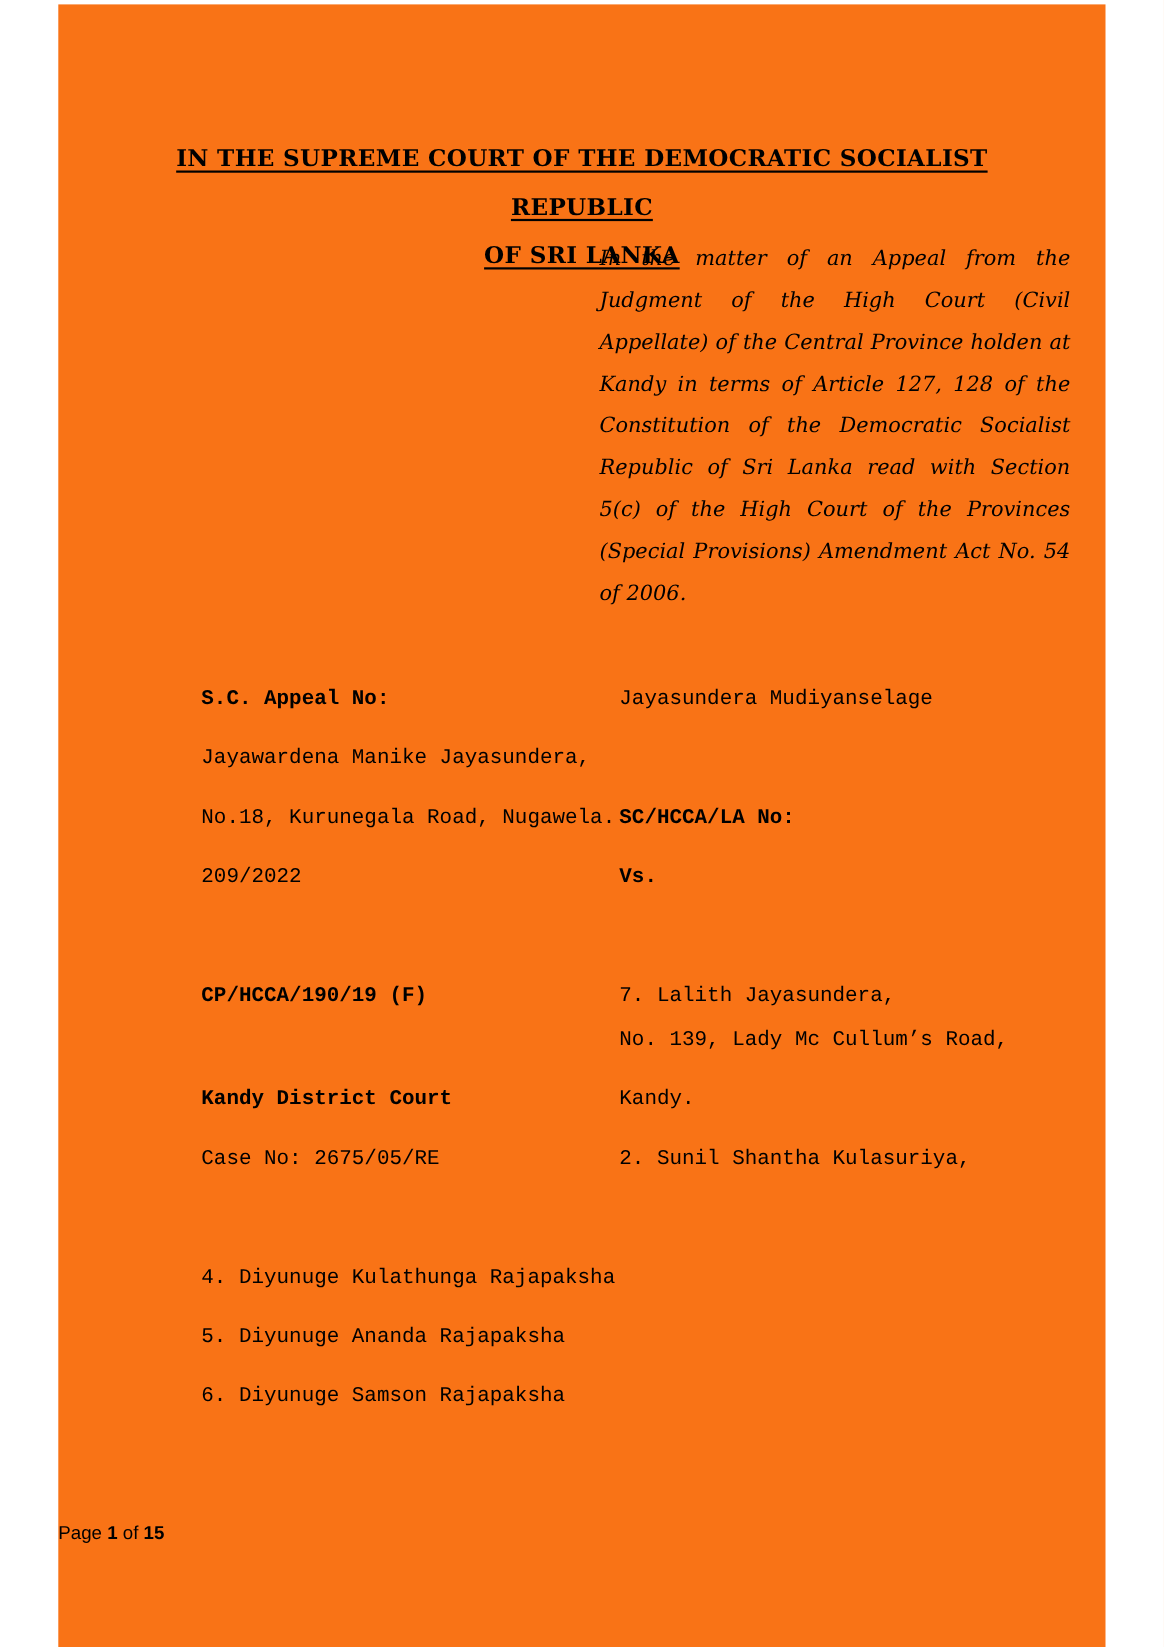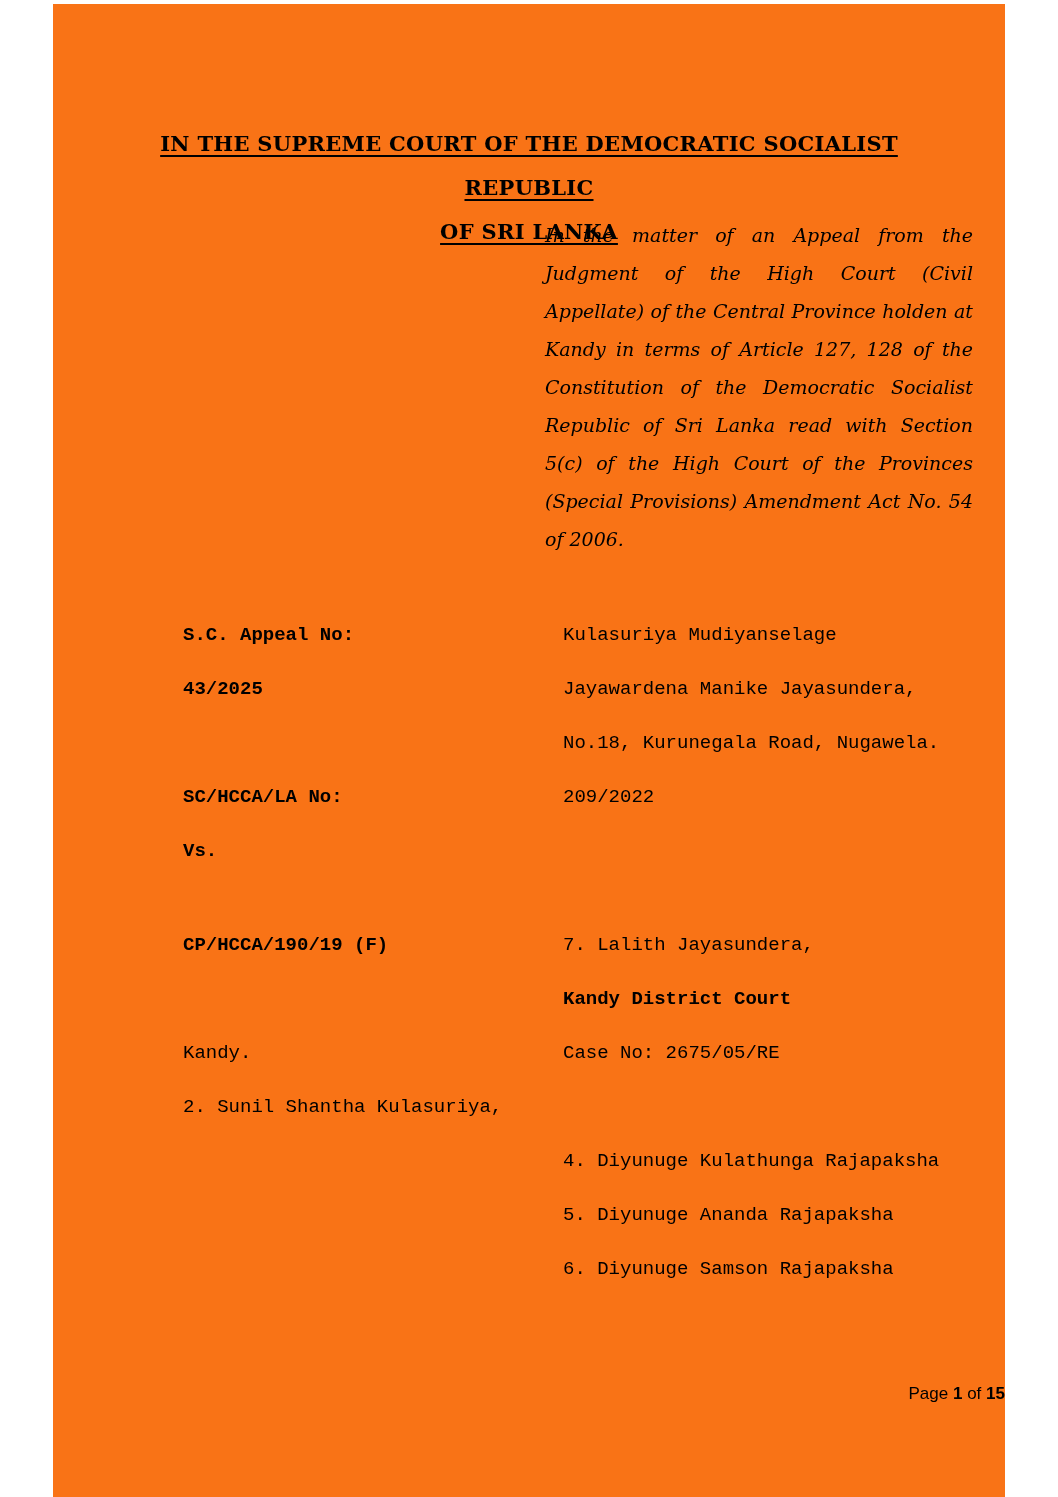--- a/index.html
+++ b/index.html
@@ -58,21 +58,21 @@
     white-space: nowrap;
   }
   .bold { font-weight: bold; }
   .underline { text-decoration: underline; text-underline-offset: 4px; }
   .row-spacer { grid-column: 1 / -1; }
   .footer {
     position: absolute;
     top: 1378px;
     left: 0;
     width: 100%;
-    text-align: right;
+    text-align: left;
     font-family: "Liberation Sans", "DejaVu Sans", sans-serif;
     font-size: 17px;
     line-height: 24px;
   }
   .footer .fbold { font-weight: bold; }
 </style>
 </head>
 <body>
 
 <div class="page">
@@ -80,39 +80,39 @@
   <h1 class="title">
     <span class="title-line"><span>IN THE SUPREME COURT OF THE DEMOCRATIC SOCIALIST REPUBLIC</span></span>
     <span class="title-line"><span>OF SRI LANKA</span></span>
   </h1>
 
   <p class="matter">In the matter of an Appeal from the Judgment of the High Court (Civil Appellate) of the Central Province holden at Kandy in terms of Article 127, 128 of the Constitution of the Democratic Socialist Republic of Sri Lanka read with Section 5(c) of the High Court of the Provinces (Special Provisions) Amendment Act No. 54 of 2006.</p>
 
   <div class="case-grid">
 
     <div class="cell bold">S.C. Appeal No:</div>
-    <div class="cell">Kulasuriya Mudiyanselage</div>
+    <div class="cell">Jayasundera Mudiyanselage</div>
 
-    <div class="cell bold">43/2025</div>
     <div class="cell">Jayawardena Manike Jayasundera,</div>
 
     <div class="cell"></div>
     <div class="cell">No.18, Kurunegala Road, Nugawela.</div>
 
     <div class="cell bold">SC/HCCA/LA No:</div>
 
     <div class="cell">209/2022</div>
     <div class="cell bold">Vs.</div>
 
     <div class="cell row-spacer"></div>
 
     <div class="cell bold">CP/HCCA/190/19 (F)</div>
     <div class="cell">7. Lalith Jayasundera,</div>
 
     <div class="cell"></div>
+    <div class="cell">No. 139, Lady Mc Cullum’s Road,</div>
 
     <div class="cell bold">Kandy District Court</div>
     <div class="cell">Kandy.</div>
 
     <div class="cell">Case No: 2675/05/RE</div>
     <div class="cell">2. Sunil Shantha Kulasuriya,</div>
 
     <div class="cell"></div>
 
     <div class="cell"></div>

